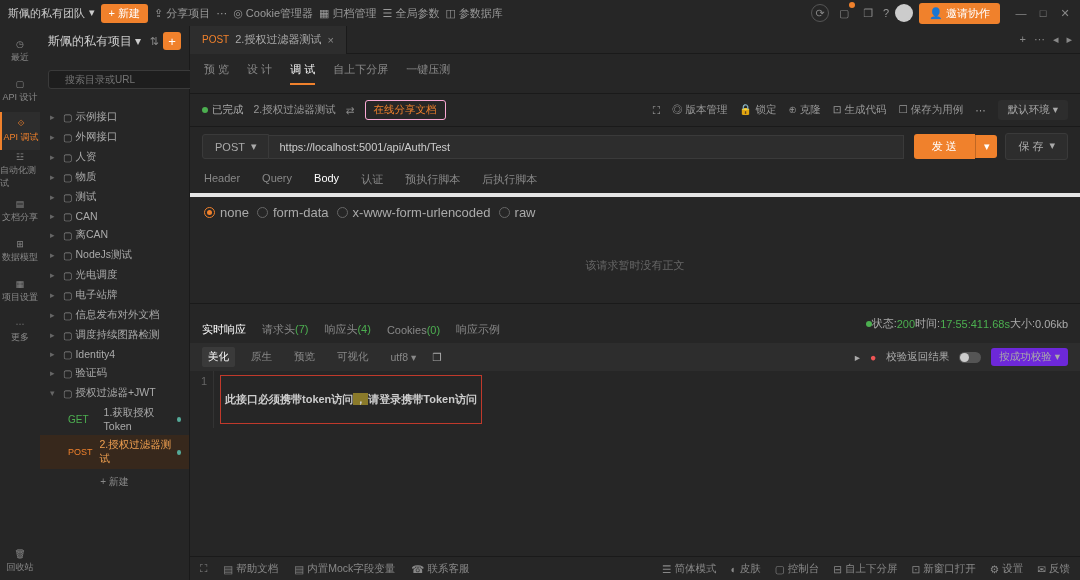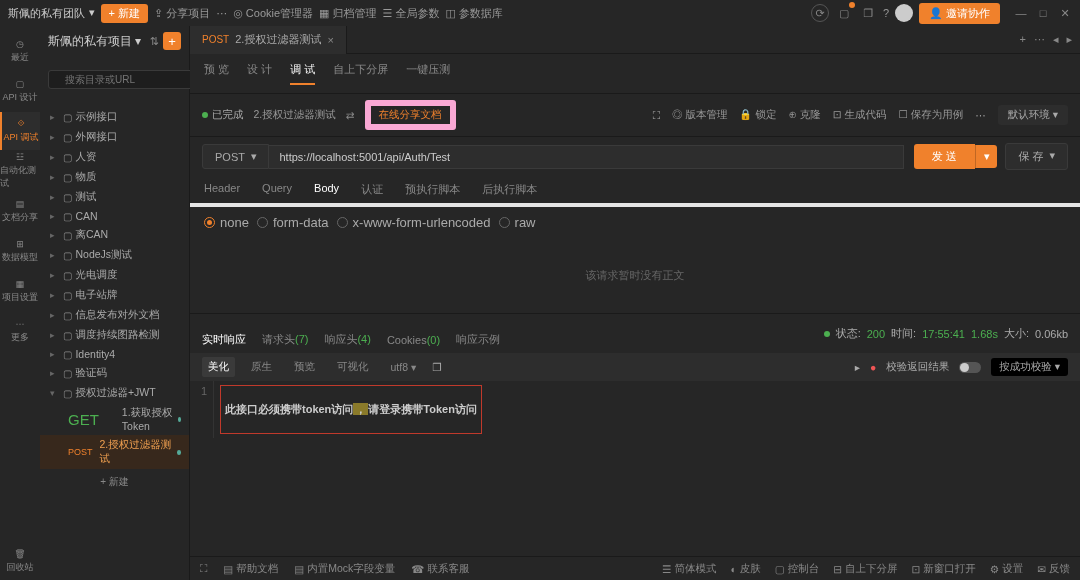--- a/index.html
+++ b/index.html
@@ -29,42 +29,42 @@
 .sb-plus { width:18px; height:18px; background:#f0812c; border-radius:3px; color:#fff; display:flex; align-items:center; justify-content:center; font-size:13px; cursor:pointer; }
 .sb-search { display:flex; align-items:center; padding:4px 8px; gap:4px; }
 .sb-search input { flex:1; background:#1e1e1e; border:1px solid #3a3a3a; border-radius:3px; padding:3px 16px; color:#aaa; font-size:10px; }
 .sb-filter { font-size:10px; color:#999; cursor:pointer; }
 .tree { flex:1; overflow:auto; padding:4px 0; }
 .tree-item { display:flex; align-items:center; padding:3px 0 3px 10px; cursor:pointer; font-size:10.5px; color:#aaa; gap:3px; }
 .tree-item.sel { background:#37281c; color:#f0a050; }
 .tree-item .chev { width:10px; color:#666; font-size:9px; }
 .tree-item .fold { color:#888; font-size:10px; }
 .tree-item.api { padding-left:28px; }
-.tree-item .method-get { color:#4caf50; font-size:15px; margin-right:20px; }
+.tree-item .method-get { color:#4caf50; font-size:10px; margin-right:12px; }
 .tree-item .method-post { color:#f0812c; font-size:9px; margin-right:4px; }
 .tree-item .dot { width:5px; height:5px; border-radius:50%; background:#5a9; margin-left:auto; margin-right:8px; }
 .add-new { text-align:center; padding:6px; color:#888; font-size:10px; cursor:pointer; }
 
 .content { flex:1; display:flex; flex-direction:column; background:#262626; }
 .tabs { height:28px; display:flex; align-items:center; border-bottom:1px solid #1a1a1a; }
 .tab { padding:0 12px; height:28px; display:flex; align-items:center; gap:6px; background:#2d2d2d; border-right:1px solid #1a1a1a; cursor:pointer; font-size:11px; }
 .tab .m { color:#f0812c; font-size:10px; }
 .tab .close { color:#888; }
 .tabs-right { margin-left:auto; display:flex; gap:8px; padding:0 8px; color:#888; }
 .tabs-right span { cursor:pointer; }
 
 .subtabs { display:flex; gap:18px; padding:8px 14px; font-size:11px; border-bottom:1px solid #1a1a1a; }
 .subtab { color:#888; cursor:pointer; padding-bottom:6px; }
 .subtab.active { color:#fff; border-bottom:2px solid #f0812c; }
 
 .reqbar { display:flex; align-items:center; padding:6px 12px; gap:10px; font-size:10.5px; border-bottom:1px solid #1a1a1a;text-align:center; }
 .status-done { display:flex; align-items:center; gap:4px; }
 .status-done::before { content:""; width:6px; height:6px; background:#4caf50; border-radius:50%; }
 .breadcrumb { color:#999; }
-.share-doc { border:6px solid #f9a8d4; color:#f0812c; padding:2px 8px; border-radius:3px; cursor:pointer; }
+.share-doc { border:1px solid #f9a8d4; color:#f0812c; padding:2px 8px; border-radius:3px; cursor:pointer; }
 .rb-right { margin-left:auto; display:flex; gap:12px; align-items:center; }
 .rb-link { color:#999; cursor:pointer; }
 .env-select { background:#2d2d2d; padding:3px 10px; border-radius:3px; cursor:pointer; }
 
 .urlrow { display:flex; padding:6px 12px; gap:0; align-items:center; }
 .method-select { background:#2d2d2d; border:1px solid #3a3a3a; padding:5px 12px; border-radius:3px 0 0 3px; cursor:pointer; display:flex; align-items:center; gap:6px; }
 .url-input { flex:1; background:#2d2d2d; border:1px solid #3a3a3a; border-left:none; padding:5px 10px; color:#ccc; font-size:11px; }
 .send-btn { background:#f0812c; color:#fff; padding:5px 18px; cursor:pointer; margin-left:10px; border-radius:3px 0 0 3px; }
 .send-dd { background:#f0812c; color:#fff; padding:5px 8px; cursor:pointer; border-left:1px solid rgba(0,0,0,.2); border-radius:0 3px 3px 0; }
 .save-btn { background:#2d2d2d; border:1px solid #3a3a3a; padding:5px 12px; cursor:pointer; margin-left:8px; border-radius:3px; display:flex; gap:6px; }
@@ -78,31 +78,31 @@
 .radio .r { width:11px; height:11px; border:1px solid #666; border-radius:50%; display:flex; align-items:center; justify-content:center; }
 .radio.checked .r { border-color:#f0812c; }
 .radio.checked .r::after { content:""; width:5px; height:5px; background:#f0812c; border-radius:50%; }
 
 .empty { text-align:center; padding:30px; color:#666; font-size:11px; }
 
 .resp-head { display:flex; align-items:center; padding:6px 12px; gap:16px; border-top:1px solid #1a1a1a; font-size:11px; }
 .resp-tab { color:#888; cursor:pointer;margin-top:12px; }
 .resp-tab.active { color:#fff; }
 .resp-tab .cnt { color:#4caf50; }
-.resp-meta { margin-left:auto; display:flex; gap:6px; align-items:center;text-align:center; }
+.resp-meta { margin-left:auto; display:flex; gap:0; align-items:center;text-align:center; }
 .resp-meta .ok { color:#4caf50; }
 .st-dot { width:6px; height:6px; background:#4caf50; border-radius:50%; }
 
 .resp-toolbar { display:flex; align-items:center; padding:4px 12px; gap:10px; font-size:10.5px; background:#2d2d2d; }
 .rt-tab { color:#888; cursor:pointer; padding:3px 6px; }
 .rt-tab.active { background:#3a3a3a; color:#fff; border-radius:2px; }
 .rt-right { margin-left:auto; display:flex; gap:10px; align-items:center; }
 .toggle { width:22px; height:11px; background:#555; border-radius:6px; position:relative; cursor:pointer; }
 .toggle::after { content:""; width:9px; height:9px; background:#ccc; border-radius:50%; position:absolute; top:1px; left:1px; }
-.vr-select { background:#000000; padding:2px 8px; border-radius:3px; cursor:pointer; }
+.vr-select { background:#6d28d9; padding:2px 8px; border-radius:3px; cursor:pointer; }
 
 .resp-body { display:flex; font-family:monospace; font-size:11px; }
 .gutter { width:24px; text-align:right; padding:4px 6px; color:#666; border-right:1px solid #333; }
 .code-area { flex:1; padding:4px 6px; }
 .code-line { border:1px solid #c0392b; padding:16px 4px; display:inline-block; color:#ccc;font-weight:bold; }
 .yel { background:#8a7a2a; padding:0 2px; }
 
 .statusbar { position:absolute; bottom:0; left:190px; right:0; height:24px; background:#262626; border-top:1px solid #1a1a1a; display:flex; align-items:center; padding:0 10px; gap:16px; font-size:10.5px; color:#888; }
 .sb-item { cursor:pointer; display:flex; align-items:center; gap:3px; }
 .sb-right { margin-left:auto; display:flex; gap:14px; }

